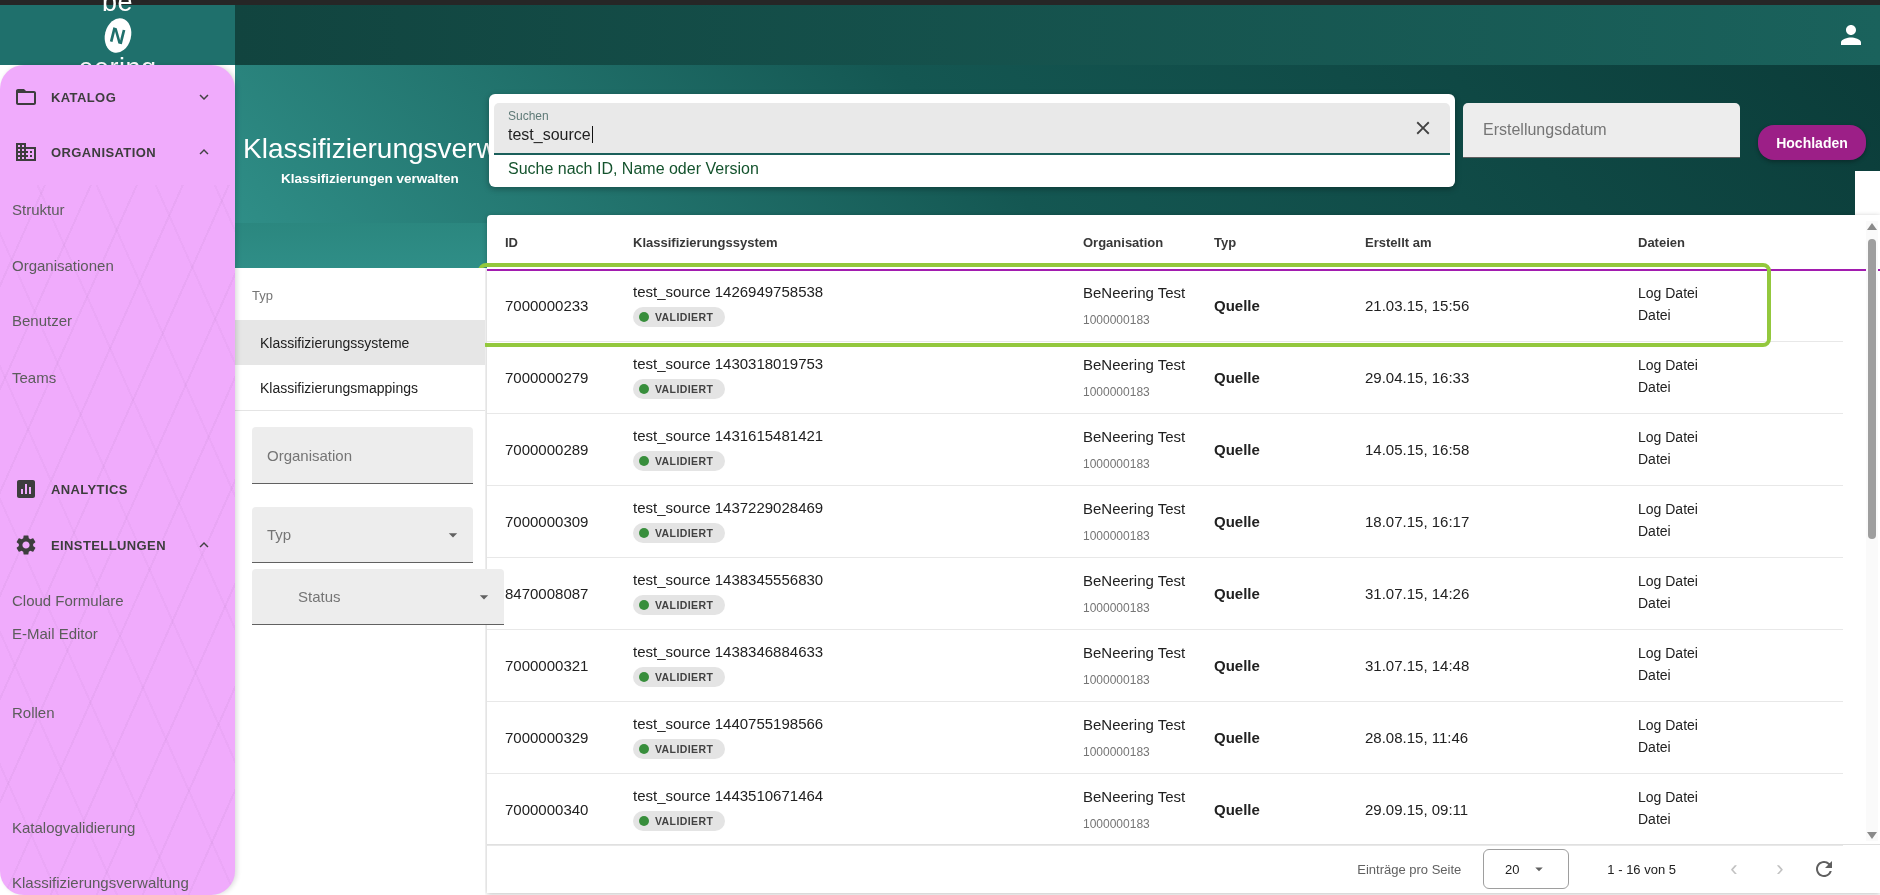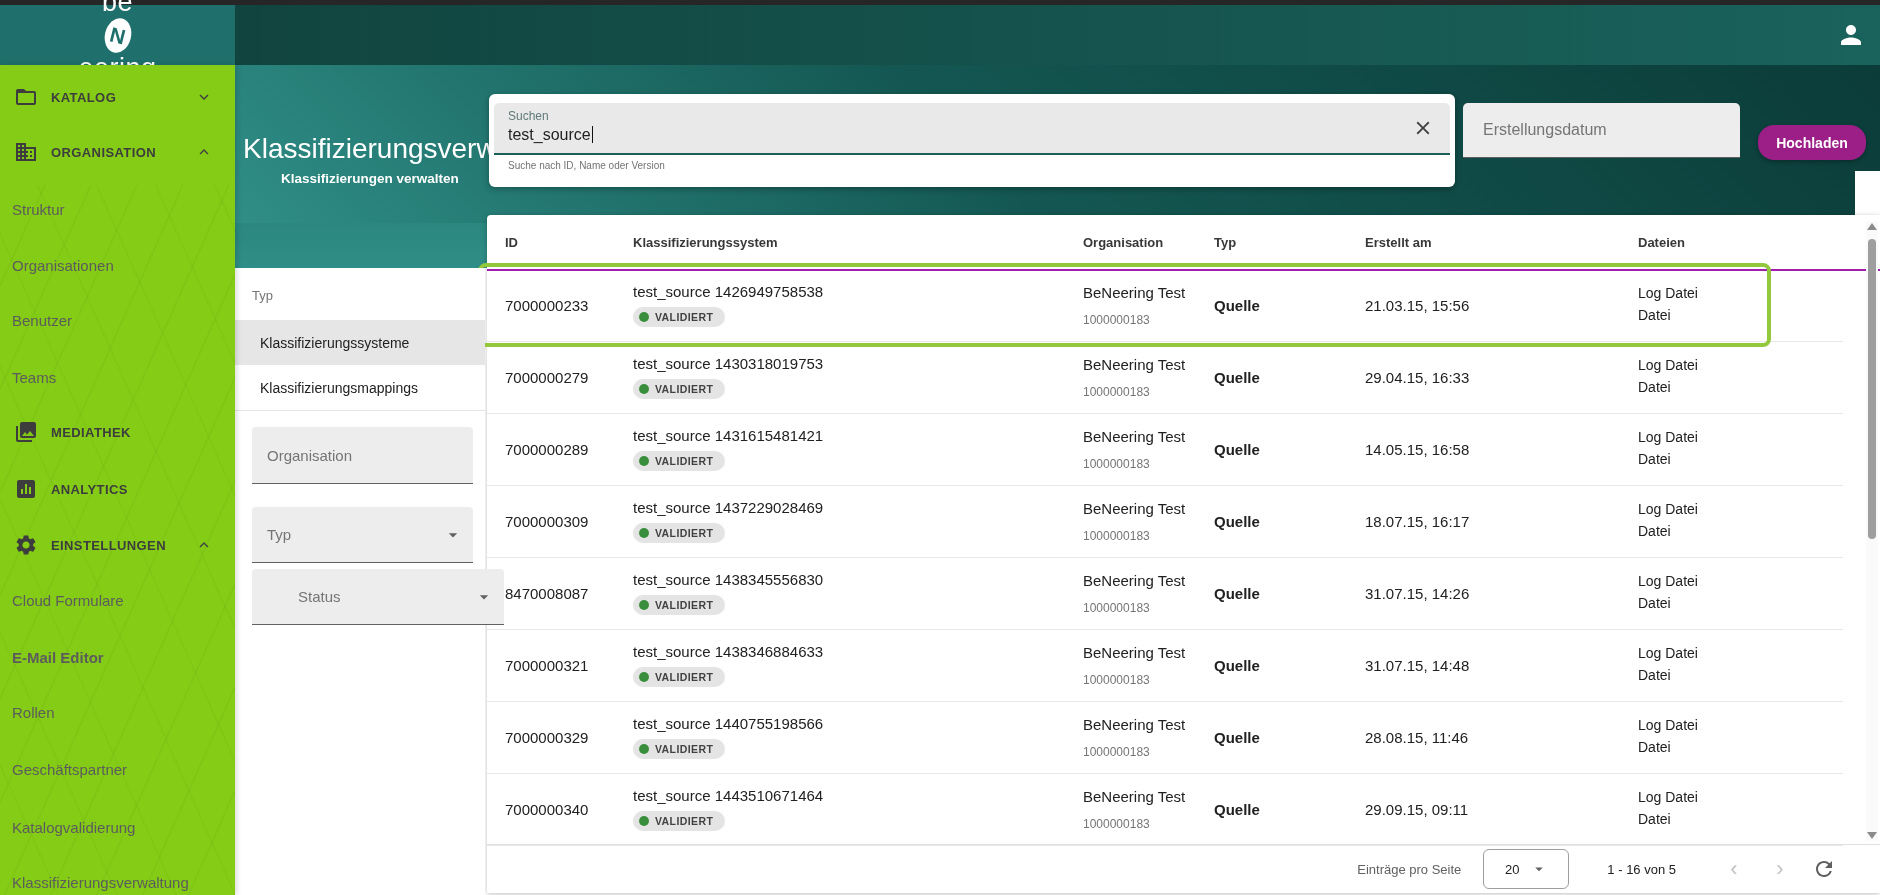--- a/index.html
+++ b/index.html
@@ -36,22 +36,22 @@
   
   .banner{position:absolute;left:235px;top:65px;width:1645px;height:158px;
           background:linear-gradient(225deg,var(--banner-dark) 0%,#145752 55%,var(--banner-light) 100%);}
   .banner-ext{position:absolute;left:235px;top:223px;width:255px;height:45px;
           background:linear-gradient(180deg,#2b877f,var(--banner-light));}
   .banner-patch{position:absolute;left:1855px;top:171px;width:25px;height:44px;background:#fff;}
   .page-title{position:absolute;left:8px;top:68px;color:#fff;font-size:28px;font-weight:500;white-space:nowrap;}
   .page-subtitle{position:absolute;left:46px;top:106px;color:#fff;font-size:13.5px;font-weight:700;white-space:nowrap;}
 
   
-  .sidebar{position:absolute;left:0;top:65px;width:235px;height:830px;background:#84cc16;
-           box-shadow:2px 0 5px rgba(0,0,0,.14);z-index:4;overflow:hidden;}
+  .sidebar{position:absolute;left:0;top:65px;width:235px;height:830px;background:#f0abfc;
+           box-shadow:2px 0 5px rgba(0,0,0,.14);z-index:4;overflow:hidden;border-radius:24px;}
   .sidebar::before{content:"";position:absolute;left:0;top:120px;right:0;bottom:0;
     background:
       repeating-linear-gradient(114deg,transparent 0 40px,rgba(0,0,0,.05) 40px 42px),
       repeating-linear-gradient(66deg,transparent 0 52px,rgba(0,0,0,.04) 52px 54px);
     opacity:.55;pointer-events:none;}
   .side-item{position:absolute;left:0;width:235px;height:40px;display:flex;align-items:center;cursor:pointer;}
   .side-item .s-icon{width:24px;height:24px;margin-left:14px;color:#3d3d3d;flex:0 0 auto;}
   .side-item .s-label-section{margin-left:13px;font-size:13px;font-weight:700;color:#3d3d3d;letter-spacing:.4px;}
   .side-item .s-label-sub{margin-left:12px;font-size:15px;color:var(--txt-mid);}
   .side-item .s-chevron{position:absolute;right:22px;width:18px;height:18px;color:#424242;}
@@ -70,21 +70,21 @@
 
   
   .search-card{position:absolute;left:489px;top:94px;width:966px;height:93px;background:#fff;
                border-radius:6px;box-shadow:0 2px 6px rgba(0,0,0,.3);z-index:3;}
   .search-box{position:absolute;left:5px;top:9px;width:956px;height:52px;background:var(--field-grey);
               border-radius:5px 5px 0 0;border-bottom:2px solid var(--underline-teal);box-sizing:border-box;cursor:text;}
   .search-label{position:absolute;left:14px;top:6px;font-size:12px;color:#5f7a77;}
   .search-value{position:absolute;left:14px;top:23px;font-size:16px;color:#1f1f1f;}
   .caret-bar{display:inline-block;width:1.5px;height:17px;background:#111;vertical-align:text-bottom;margin-left:1px;}
   .search-clear{position:absolute;right:16px;top:14px;width:22px;height:22px;color:#424242;cursor:pointer;}
-  .search-helper{position:absolute;left:19px;top:66px;font-size:10px;color:#737373;}
+  .search-helper{position:absolute;left:19px;top:66px;font-size:16px;color:#14532d;}
 
   .date-field{position:absolute;left:1463px;top:103px;width:277px;height:55px;background:#ededed;
               border-radius:5px 5px 0 0;border-bottom:1px solid #5f5f5f;box-sizing:border-box;
               display:flex;align-items:center;z-index:3;cursor:pointer;}
   .date-field .f-label{margin-left:20px;font-size:16px;color:var(--txt-grey);}
 
   .upload-btn{position:absolute;left:1758px;top:125px;width:108px;height:35px;background:var(--purple);
               color:#fff;font-size:14px;font-weight:700;border:none;border-radius:16px;z-index:3;
               box-shadow:0 2px 4px rgba(0,0,0,.3);cursor:pointer;font-family:inherit;}
 
@@ -190,28 +190,20 @@
       </div>
       <div class="side-item" style="top: 180px;">
         <span class="s-label-sub">Organisationen</span>
       </div>
       <div class="side-item" style="top: 235px;">
         <span class="s-label-sub">Benutzer</span>
       </div>
       <div class="side-item" style="top: 292px;">
         <span class="s-label-sub">Teams</span>
       </div>
-      <div class="side-item" style="top: 347px;">
-        <span class="s-icon">
-          <svg class="icon-svg" viewBox="0 0 24 24" fill="currentColor" aria-hidden="true">
-            <path d="M22 16V4c0-1.1-.9-2-2-2H8c-1.1 0-2 .9-2 2v12c0 1.1.9 2 2 2h12c1.1 0 2-.9 2-2zm-11-4l2.03 2.71L16 11l4 5H8l3-4zM2 6v14c0 1.1.9 2 2 2h14v-2H4V6H2z"></path>
-          </svg>
-        </span>
-        <span class="s-label-section">MEDIATHEK</span>
-      </div>
       <div class="side-item" style="top: 404px;">
         <span class="s-icon">
           <svg class="icon-svg" viewBox="0 0 24 24" fill="currentColor" aria-hidden="true">
             <path d="M19 3H5c-1.1 0-2 .9-2 2v14c0 1.1.9 2 2 2h14c1.1 0 2-.9 2-2V5c0-1.1-.9-2-2-2zm-10 14H7v-5h2v5zm4 0h-2V7h2v10zm4 0h-2v-7h2v7z"></path>
           </svg>
         </span>
         <span class="s-label-section">ANALYTICS</span>
       </div>
       <div class="side-item" style="top: 460px;">
         <span class="s-icon">
@@ -222,28 +214,25 @@
         <span class="s-label-section">EINSTELLUNGEN</span>
         <span class="s-chevron">
           <svg class="icon-svg" viewBox="0 0 24 24" fill="currentColor" aria-hidden="true">
             <path d="M7.41 15.41L12 10.83l4.59 4.58L18 14l-6-6-6 6z"></path>
           </svg>
         </span>
       </div>
       <div class="side-item" style="top: 515px;">
         <span class="s-label-sub">Cloud Formulare</span>
       </div>
-      <div class="side-item" style="top: 572px; font-weight: bold;">
+      <div class="side-item" style="top: 548px;">
         <span class="s-label-sub">E-Mail Editor</span>
       </div>
       <div class="side-item" style="top: 627px;">
         <span class="s-label-sub">Rollen</span>
-      </div>
-      <div class="side-item" style="top: 684px;">
-        <span class="s-label-sub">Geschäftspartner</span>
       </div>
       <div class="side-item" style="top: 742px;">
         <span class="s-label-sub">Katalogvalidierung</span>
       </div>
       <div class="side-item" style="top: 797px;">
         <span class="s-label-sub">Klassifizierungsverwaltung</span>
       </div>
     </nav>
 
   <aside class="filter-panel" id="filterPanel">

